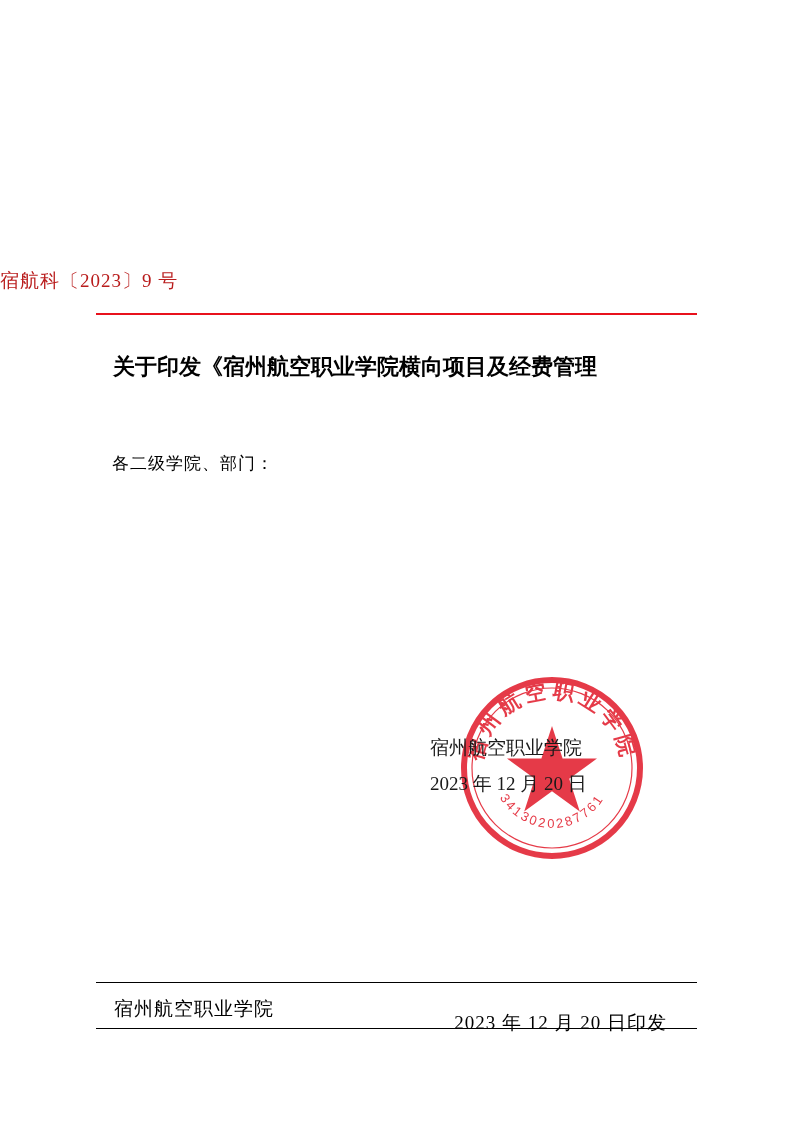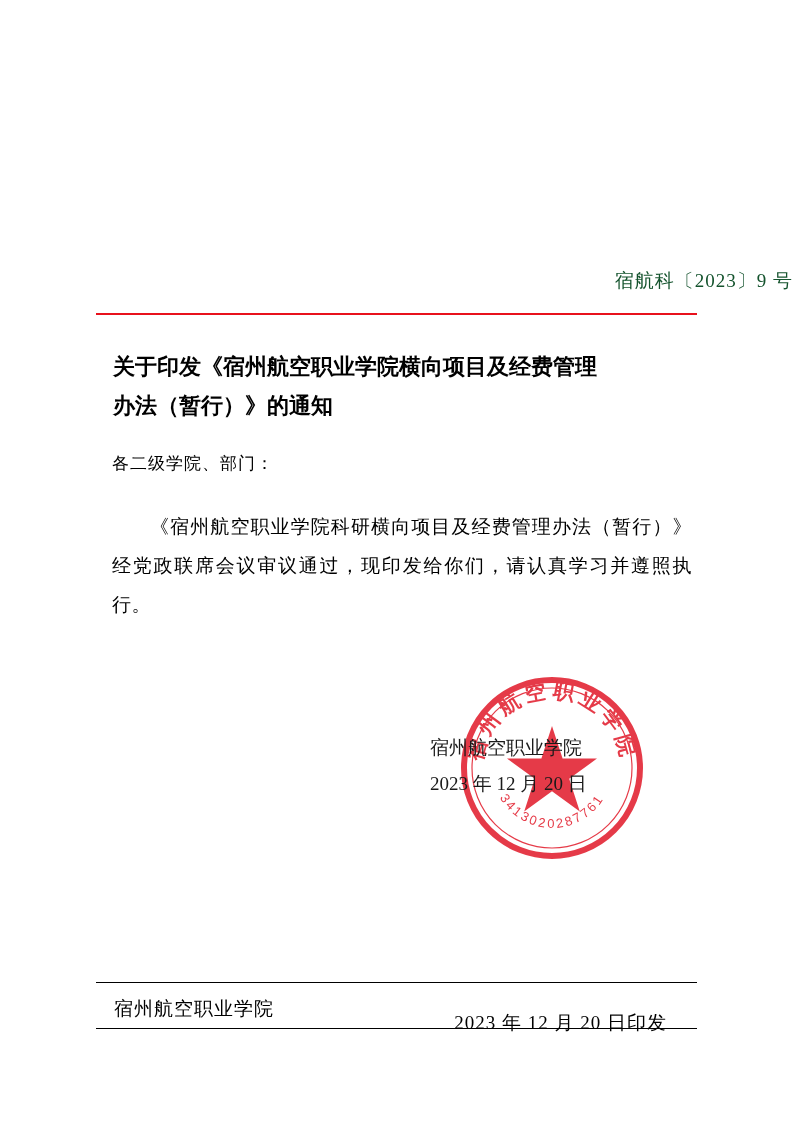--- a/index.html
+++ b/index.html
@@ -39,24 +39,24 @@
     letter-spacing: 2px;
     line-height: 1.2;
     white-space: nowrap;
   }
 
   .doc-number {
     position: absolute;
     top: 268px;
     left: 0;
     width: 793px;
-    text-align: right;
+    text-align: left;
     font-size: 19px;
     letter-spacing: 1px;
-    color: #14532d;
+    color: #b91c1c;
   }
 
   .red-rule {
     position: absolute;
     top: 313px;
     left: 96px;
     width: 601px;
     height: 2px;
     background: #e8111c;
   }
@@ -168,26 +168,24 @@
 
 <div class="page">
 
 
   <div class="doc-number">宿航科〔2023〕9 号</div>
 
   <div class="red-rule"></div>
 
   <div class="subject">
     <span>关于印发《宿州航空职业学院横向项目及经费管理</span>
-    <span class="line2">办法（暂行）》的通知</span>
   </div>
 
   <div class="salutation">各二级学院、部门：</div>
 
-  <div class="body-para">《宿州航空职业学院科研横向项目及经费管理办法（暂行）》经党政联席会议审议通过，现印发给你们，请认真学习并遵照执行。</div>
 
   <div class="seal">
     <svg width="200" height="200" viewBox="0 0 200 200" xmlns="http://www.w3.org/2000/svg">
       <defs>
         <path id="sealTopArc" d="M 30,100 A 70,70 0 0 1 170,100" fill="none"></path>
         <path id="sealBottomArc" d="M 40,100 A 60,60 0 0 0 160,100" fill="none"></path>
       </defs>
       <g opacity="0.82">
         <circle cx="100" cy="100" r="88" fill="none" stroke="#e01020" stroke-width="6"></circle>
         <circle cx="100" cy="100" r="80" fill="none" stroke="#e01020" stroke-width="1.2"></circle>

